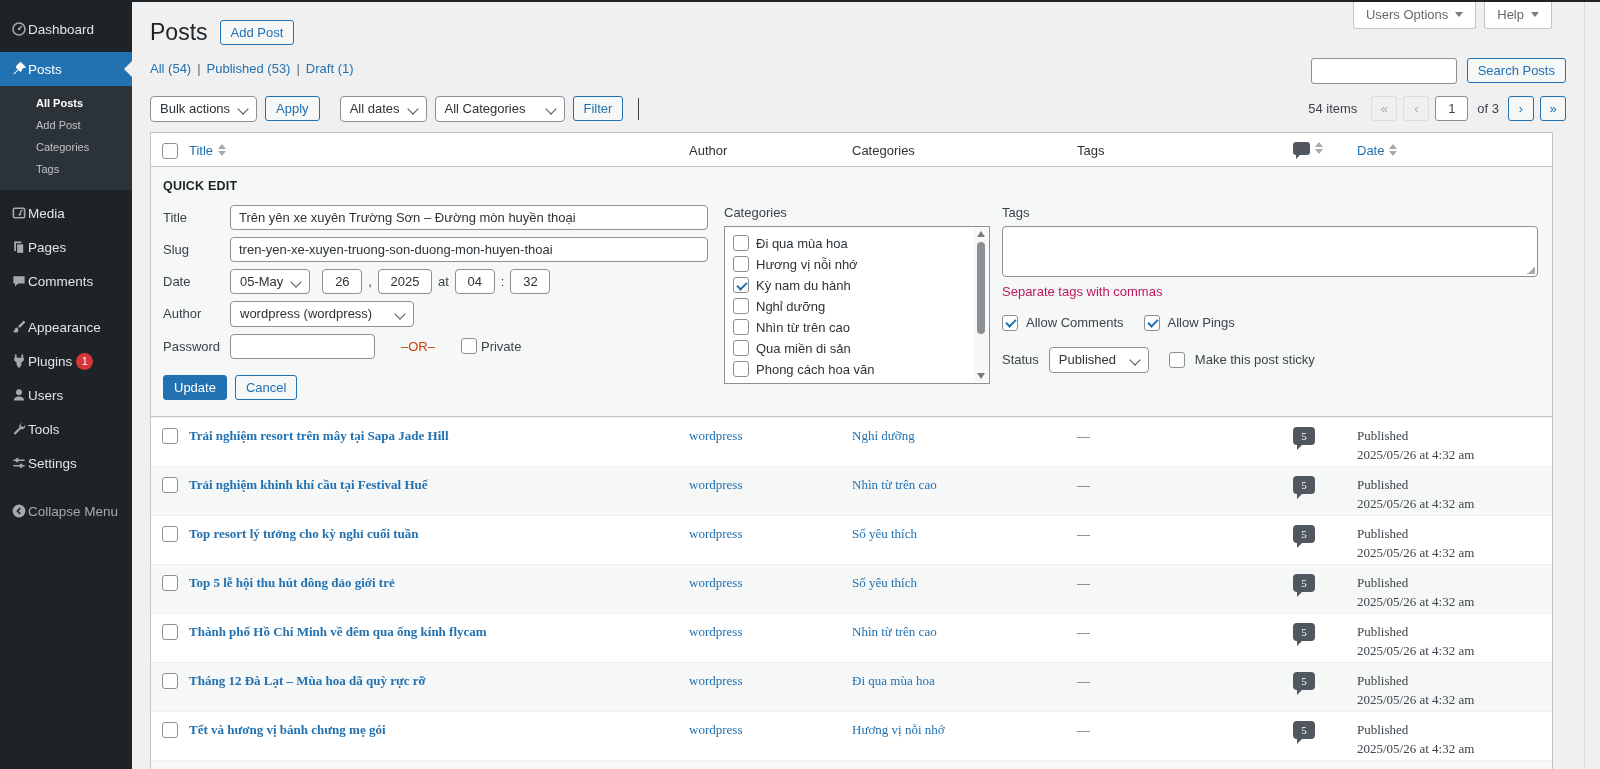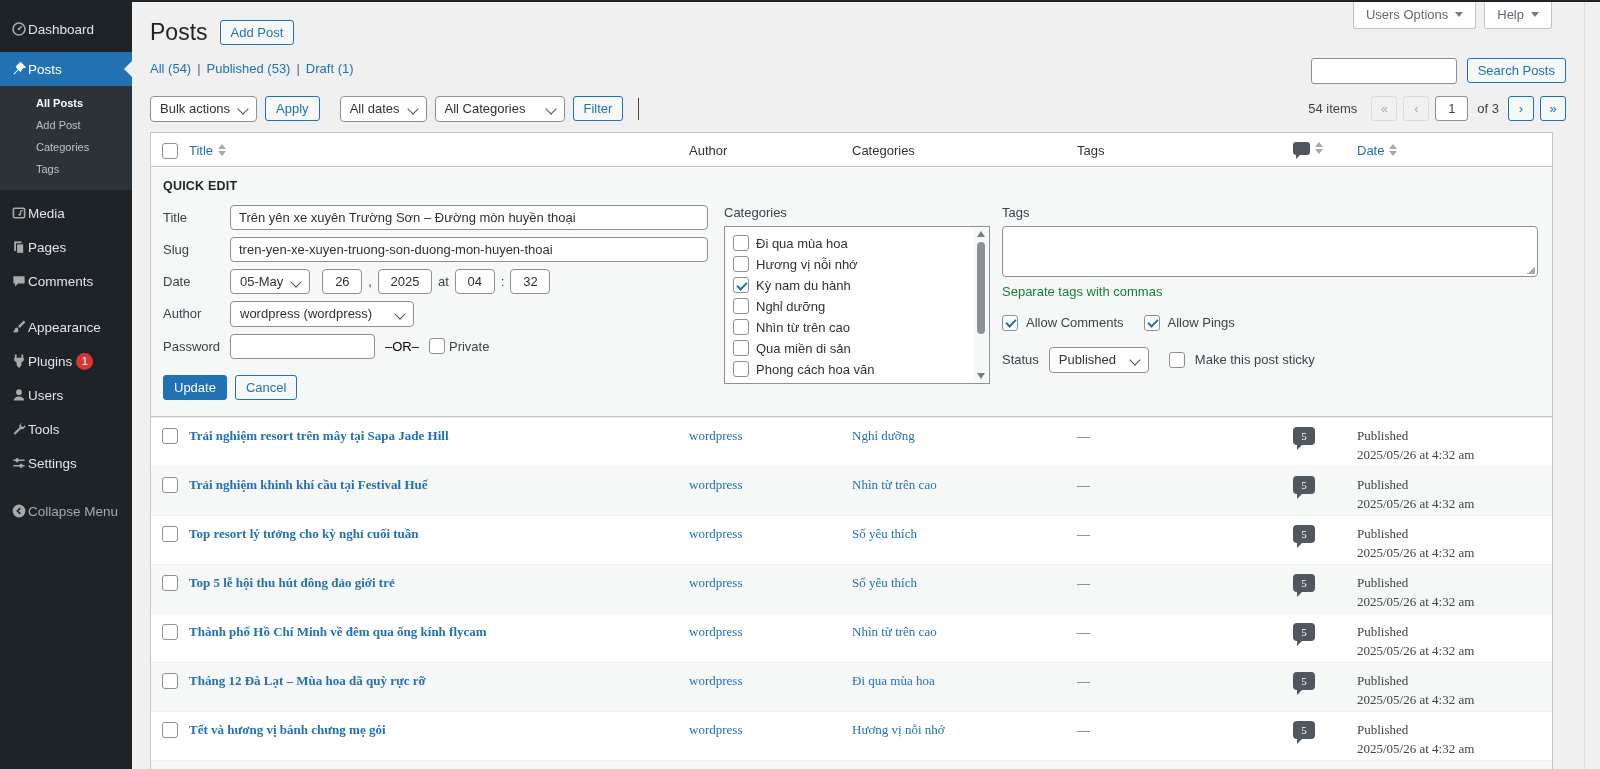--- a/index.html
+++ b/index.html
@@ -104,35 +104,35 @@
   .f-label { flex:0 0 67px; color:#3c434a; }
   .f-input { height:25px; border:1px solid #8c8f94; border-radius:4px; background:#fff; padding:0 8px; font-size:13px; color:#2c3338;
     display:flex; align-items:center; }
   .grow { flex:1; }
   .qe-small { width:40px; justify-content:center; }
   .qe-year { width:54px; justify-content:center; }
   .qe-month { height:25px; }
   .sep-txt { margin:0 6px; color:#3c434a; }
   .qe-author-sel { width:184px; justify-content:space-between; }
   .qe-pass { width:145px; }
-  .or-lbl { color:#000000; margin:0 10px; }
+  .or-lbl { color:#c2410c; margin:0 26px; }
   .qe-buttons { display:flex; gap:8px; margin-top:16px; }
 
   .cat-box { border:1px solid #8c8f94; background:#fff; height:158px; margin-top:6px; position:relative; padding:6px 18px 6px 8px; overflow:hidden; }
   .cat-item { display:flex; align-items:center; gap:7px; padding:2.5px 0; color:#2c3338; }
   .vscroll { position:absolute; right:1px; top:1px; bottom:1px; width:14px; background:#f6f7f7; display:flex; flex-direction:column; align-items:center; }
   .vscroll .arr-up { margin-top:3px; width:0;height:0;border-left:4px solid transparent;border-right:4px solid transparent;border-bottom:6px solid #787c82;}
   .vscroll .arr-dn { margin-top:auto; margin-bottom:3px; width:0;height:0;border-left:4px solid transparent;border-right:4px solid transparent;border-top:6px solid #787c82;}
   .vscroll .thumb { position:absolute; top:14px; width:8px; height:92px; background:#8c8f94; border-radius:4px; }
 
   .sec-label { color:#3c434a; }
   .tags-area { margin-top:6px; height:51px; border:1px solid #8c8f94; border-radius:4px; background:#fff; position:relative; }
   .resize-corner { position:absolute; right:2px; bottom:2px; width:8px; height:8px;
      background:linear-gradient(135deg, transparent 50%, #a7aaad 50%); }
-  .tags-hint { margin-top:7px; color:#15803d; }
+  .tags-hint { margin-top:7px; color:#be185d; }
   .qe-checkrow { display:flex; align-items:center; gap:8px; margin-top:16px; }
   .qe-checkrow .lbl2 { margin-right:12px; }
   .status-row { display:flex; align-items:center; gap:10px; margin-top:16px; }
   .status-sel { width:100px; justify-content:space-between; }
 
   
   .trow { border-top:1px solid #f0f0f1; }
   .trow.alt { background:#f6f7f7; }
   .trow { height:49px;font-family:Liberation Serif, serif; }
   .title-link { font-weight:600; }

